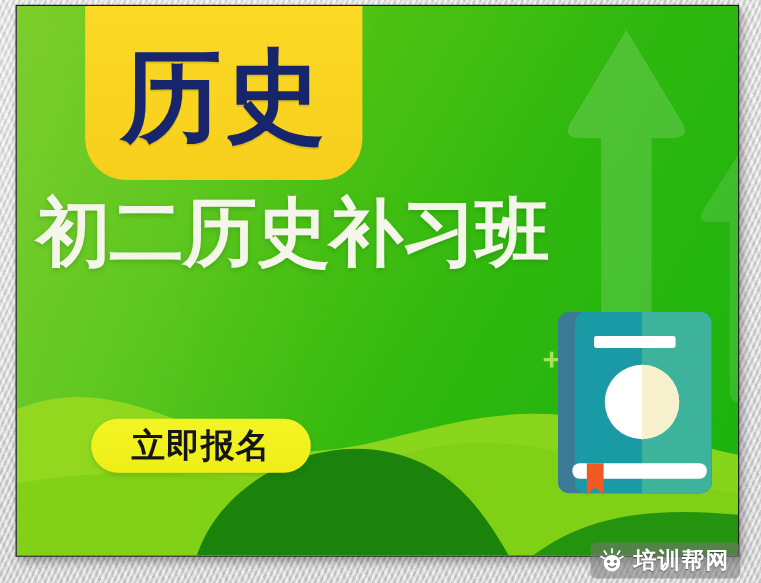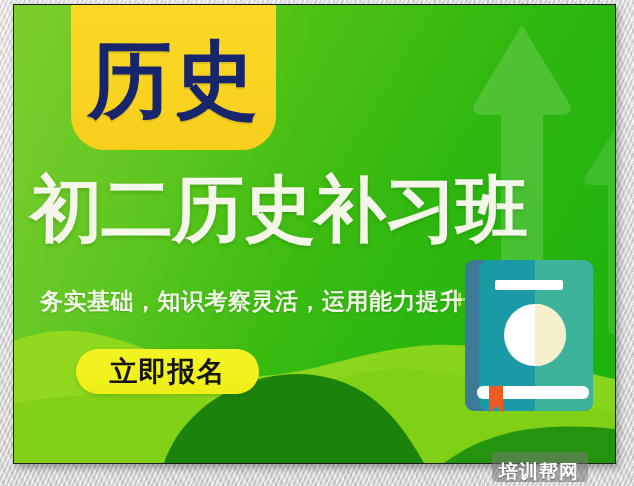--- a/index.html
+++ b/index.html
@@ -54,40 +54,40 @@
     position:absolute;left:438px;top:281px;
     color:#b9ec62;font-size:26px;line-height:1;font-weight:700;opacity:.85;
   }
 
   
   .waves{position:absolute;left:0;right:0;bottom:0;height:180px;}
   .waves svg{display:block;width:100%;height:100%;}
 
   
   .badge{
-    position:absolute;left:57px;top:0;width:205px;height:145px;
+    position:absolute;left:57px;top:0;width:231px;height:145px;
     background:linear-gradient(180deg,#fbd925 0%,#f6cf1c 100%);
     border-bottom-left-radius:34px;border-bottom-right-radius:34px;
   }
   .badge-text{
     position:absolute;inset:0;
     display:flex;align-items:center;justify-content:center;
     color:#17256d;
     font-family:"DejaVu Sans","Liberation Sans",sans-serif;
     font-weight:700;font-size:84px;letter-spacing:2px;
     padding-top:6px;box-sizing:border-box;
     text-shadow:0 2px 0 rgba(0,0,0,.10);
   }
 
   
   .headline{
-    position:absolute;left:16px;top:168px;width:575px;
+    position:absolute;left:16px;top:158px;width:575px;
     color:#f4f6ea;
     font-family:"DejaVu Sans","Liberation Sans",sans-serif;
-    font-weight:700;font-size:72px;line-height:1;
+    font-weight:700;font-size:62px;line-height:1;
     letter-spacing:-1px;white-space:nowrap;
     text-shadow:0 2px 4px rgba(0,70,0,.22);
   }
 
   
   .subtitle{
     position:absolute;left:26px;top:281px;
     color:#f3f7e8;
     font-family:"DejaVu Sans","Liberation Sans",sans-serif;
     font-size:23px;font-weight:700;letter-spacing:.5px;white-space:nowrap;
@@ -113,21 +113,20 @@
   .book{position:absolute;left:449px;top:253px;width:132px;height:155px;}
   .book svg{display:block;width:100%;height:100%;}
 
   
   .watermark{
     position:absolute;left:492px;top:452px;
     height:30px;padding:0 9px 0 7px;
     display:flex;align-items:center;gap:7px;
     background:rgba(120,120,120,.55);
     border-radius:5px;
-    flex-direction:column;
   }
   .wm-icon{width:22px;height:22px;display:block;}
   .wm-text{
     color:#ffffff;
     font-family:"DejaVu Sans","Liberation Sans",sans-serif;
     font-size:19px;font-weight:700;letter-spacing:1px;
     text-shadow:0 1px 1px rgba(0,0,0,.45);
   }
 </style>
 </head>
@@ -161,21 +160,20 @@
         <path d="M430 180 C470 150 520 138 601 146 L601 180 Z" fill="#1a8c0c" opacity="0.9"></path>
       </svg>
     </div>
 
     <div class="badge">
       <div class="badge-text">历史</div>
     </div>
 
     <div class="headline">初二历史补习班</div>
 
-    <div class="subtitle">务实基础，知识考察灵活，运用能力提升</div>
 
     <div class="cta">
       <span class="cta-text">立即报名</span>
     </div>
 
     <div class="book">
       <svg viewBox="0 0 132 155" xmlns="http://www.w3.org/2000/svg">
         <rect x="2" y="2" width="128" height="151" rx="9" fill="#3d7a96"></rect>
         <rect x="16" y="2" width="114" height="151" rx="9" fill="#1a9aa5"></rect>
         <path d="M72 2 H121 a9 9 0 0 1 9 9 V144 a9 9 0 0 1 -9 9 H72 Z" fill="#3cb39a"></path>

